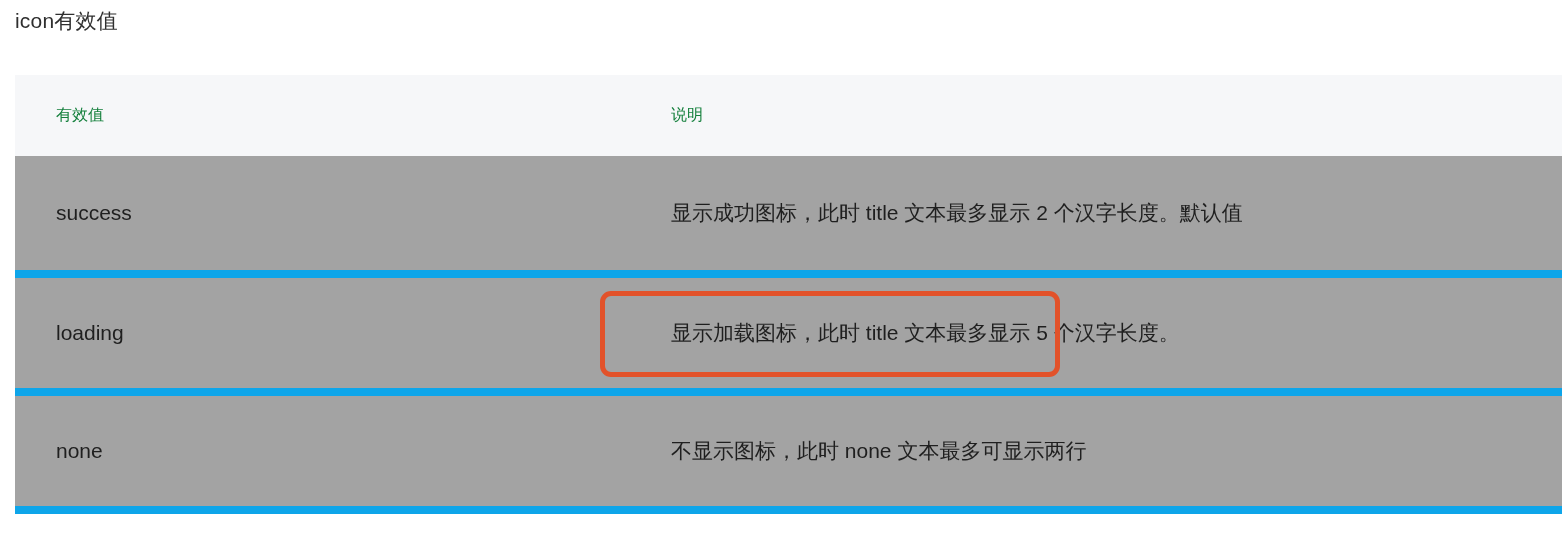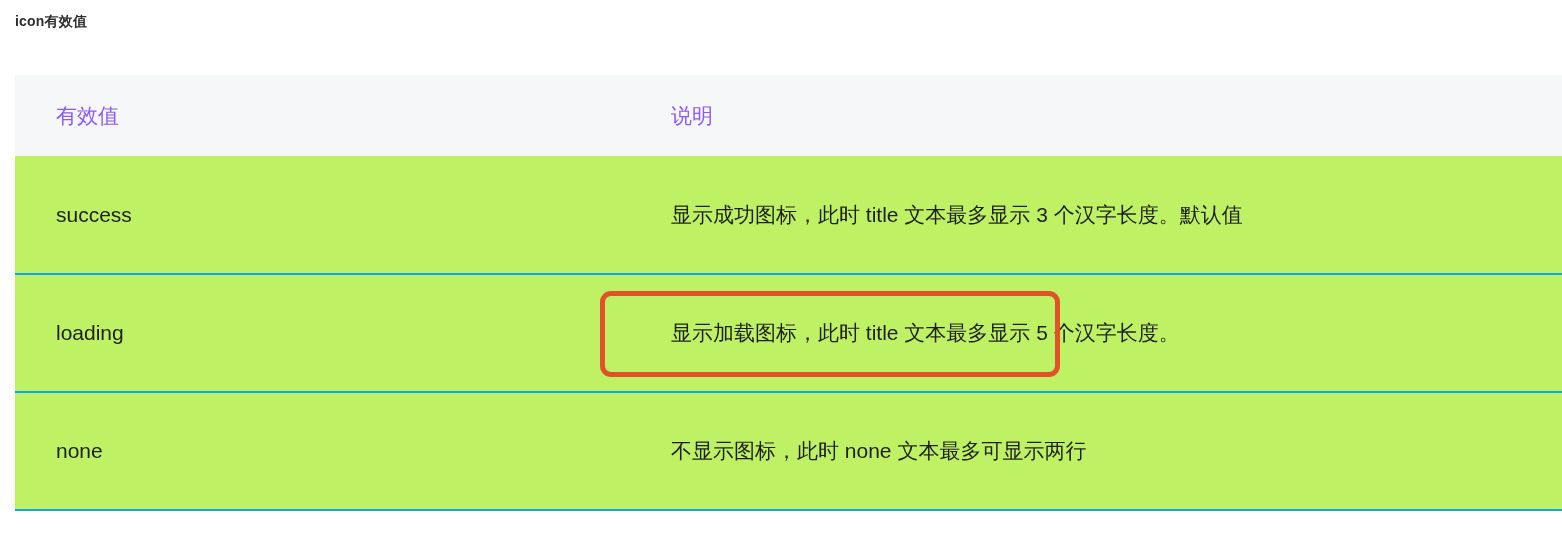--- a/index.html
+++ b/index.html
@@ -20,22 +20,22 @@
     position: relative;
     width: 1562px;
     height: 538px;
   }
 
   
   .section-title {
     position: absolute;
     left: 15px;
     top: 6px;
-    font-size: 14px;
-    font-weight: bold;
+    font-size: 21px;
+    font-weight: normal;
     color: #2f2f2f;
     letter-spacing: 0.2px;
     line-height: 30px;
     white-space: nowrap;
   }
 
   
   .table-wrap {
     position: absolute;
     left: 15px;
@@ -50,40 +50,40 @@
     font-size: 21px;
   }
 
   table.doc-table col.col-value { width: 328px; }
   table.doc-table col.col-desc  { width: 1219px; }
 
   table.doc-table thead th {
     background: #f6f7f9;
     text-align: left;
     font-weight: normal;
-    color: #8b5cf6;
-    font-size: 21px;
+    color: #15803d;
+    font-size: 16px;
     height: 81px;
     padding: 0 0 0 41px;
     vertical-align: middle;
     border: none;
     box-sizing: border-box;
   }
   table.doc-table thead th.th-desc { padding-left: 328px; }
 
   table.doc-table tbody td {
     height: 118px;
     padding: 0 0 0 41px;
     vertical-align: middle;
-    border-bottom: 2px solid #0ea5e9;
+    border-bottom: 8px solid #0ea5e9;
     color: #1f1f1f;
     font-size: 21px;
     line-height: 30px;
     box-sizing: border-box;
-    background: #bef264;
+    background: #a3a3a3;
   }
   table.doc-table tbody td.td-desc { padding-left: 328px; }
 
   table.doc-table tbody tr:first-child td { border-top: none; }
 
   .cell-text { display: inline-block; white-space: nowrap; }
 
   
   .highlight-box {
     position: absolute;
@@ -116,21 +116,21 @@
           <th class="th-value">有效值</th>
           <th class="th-desc">说明</th>
         </tr>
       </thead>
       <tbody>
         <tr>
           <td class="td-value">
             <span class="cell-text">success</span>
           </td>
           <td class="td-desc">
-            <span class="cell-text">显示成功图标，此时 title 文本最多显示 3 个汉字长度。默认值</span>
+            <span class="cell-text">显示成功图标，此时 title 文本最多显示 2 个汉字长度。默认值</span>
           </td>
         </tr>
         <tr>
           <td class="td-value">
             <span class="cell-text">loading</span>
           </td>
           <td class="td-desc">
             <span class="cell-text">显示加载图标，此时 title 文本最多显示 5 个汉字长度。</span>
           </td>
         </tr>

